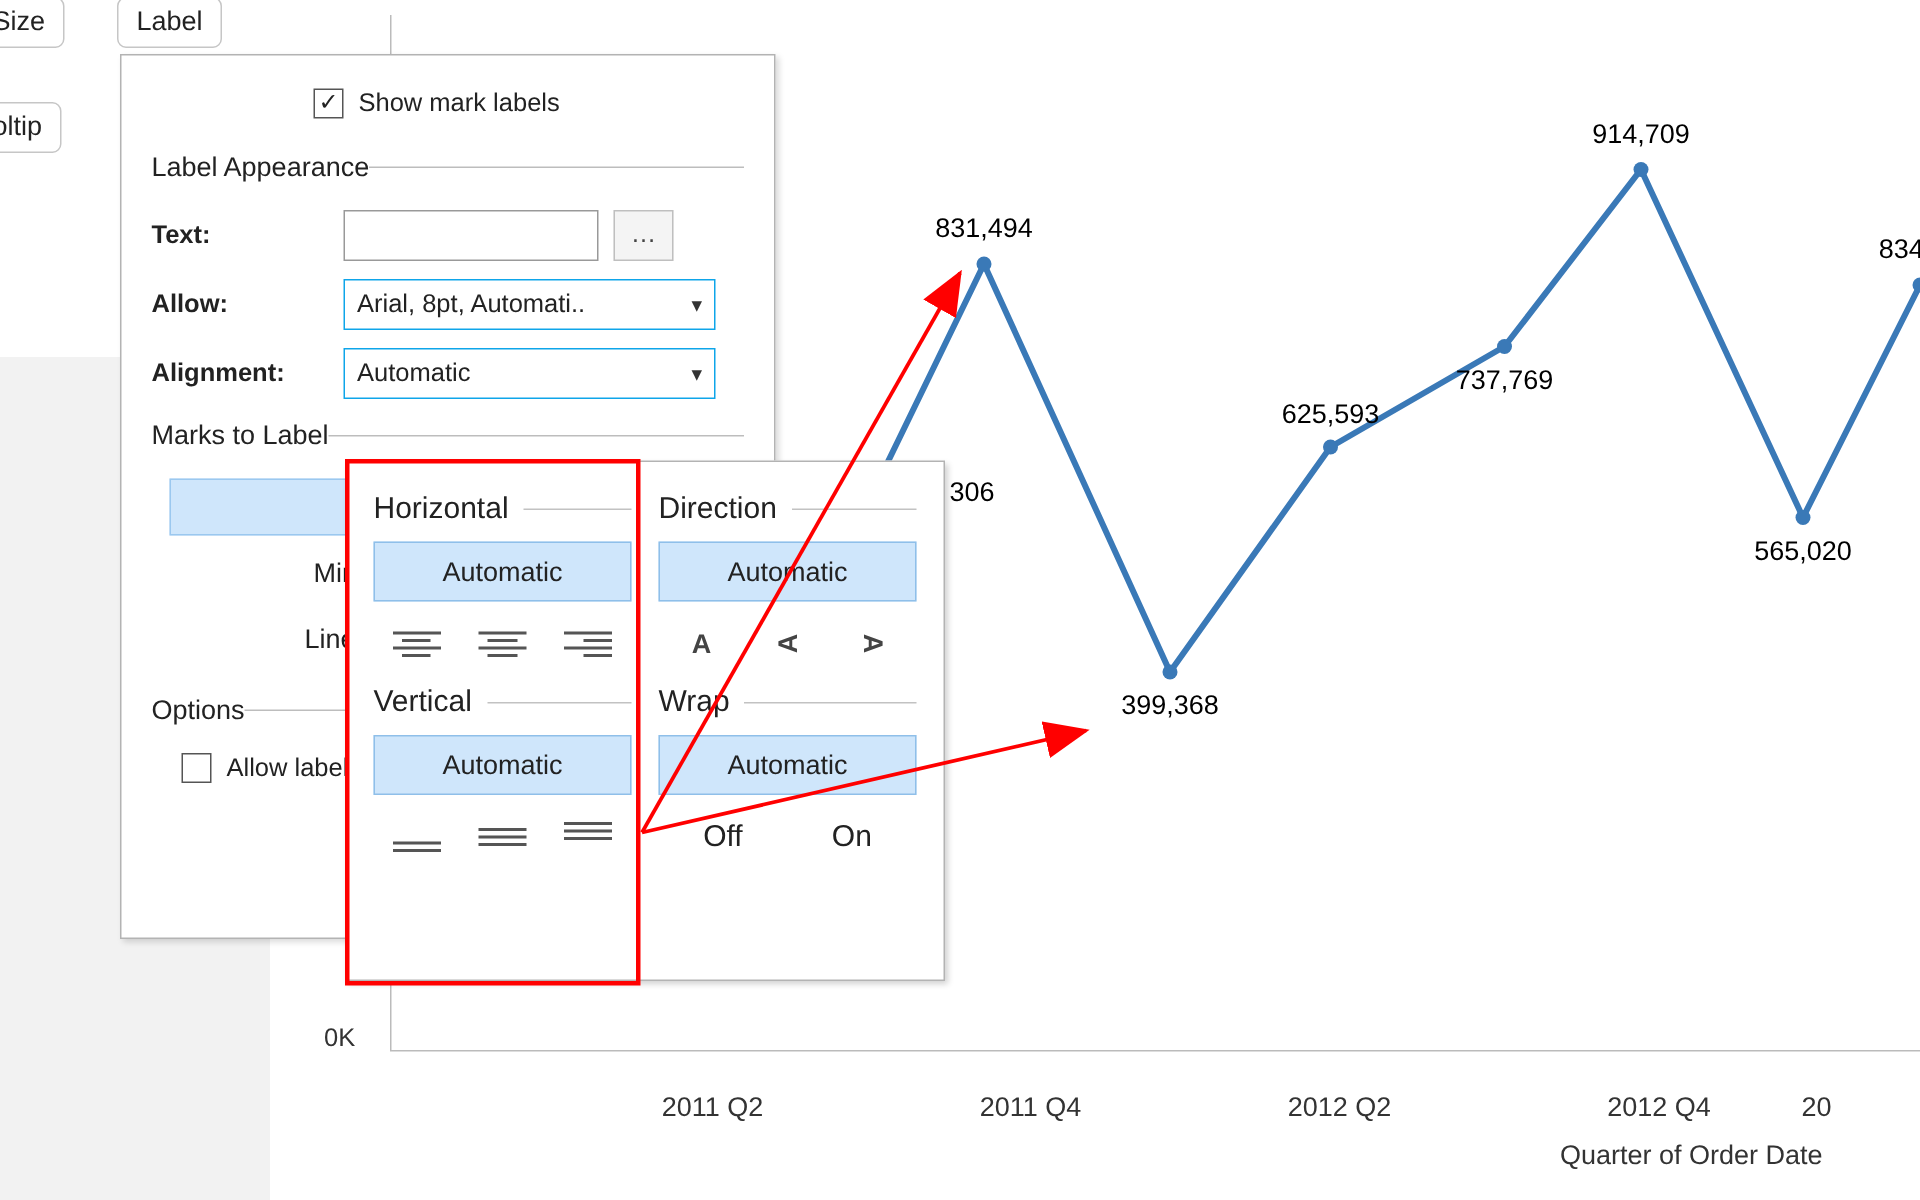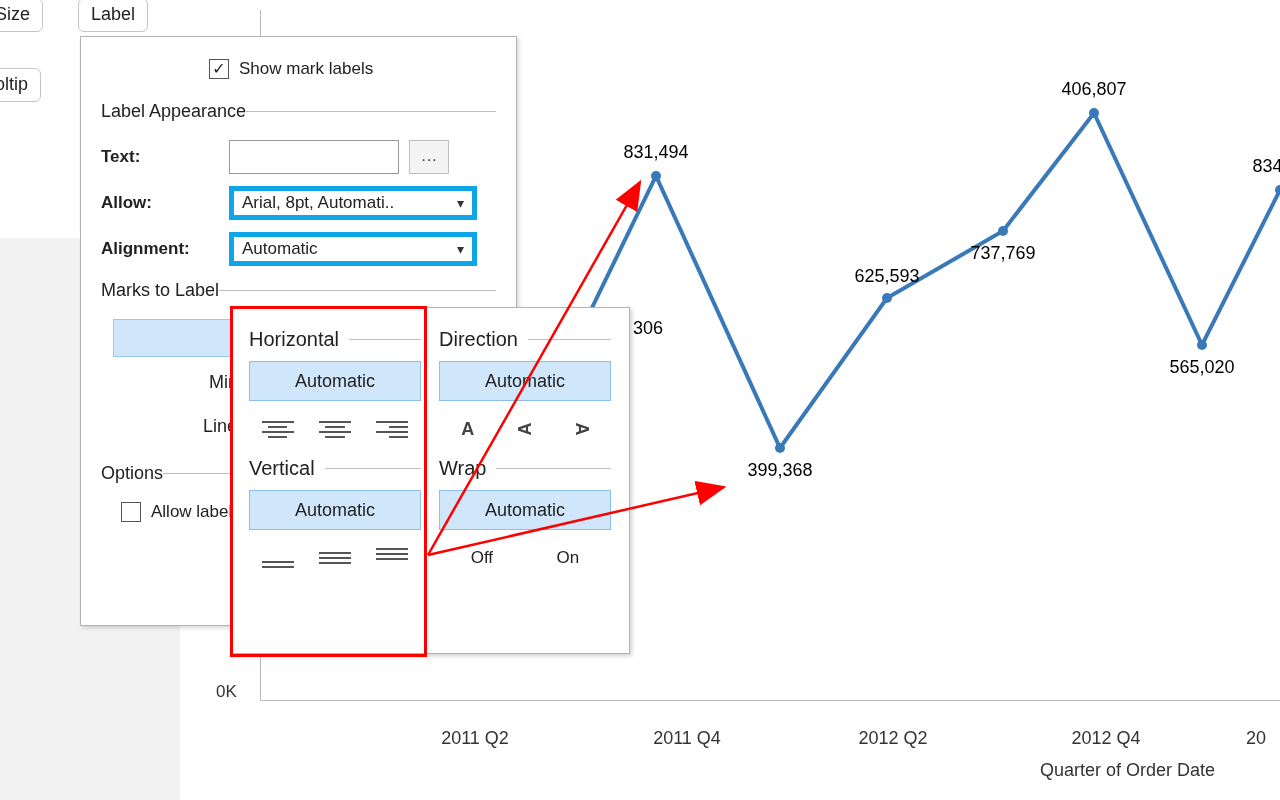--- a/index.html
+++ b/index.html
@@ -62,21 +62,21 @@
   .form-row .lbl { width: 128px; text-align: left; padding-right: 8px; font-weight: bold; }
   .text-input {
     width: 170px; height: 34px; border: 1px solid #999; background: #fff;
   }
   .ellipsis-btn {
     width: 40px; height: 34px; border: 1px solid #bfbfbf;
     background: #f4f4f4; margin-left: 10px; text-align: center;
     line-height: 30px; color: #444;
   }
   .combo {
-    width: 248px; height: 34px; border: 5px solid #0ea5e9; background: #fff;
+    width: 248px; height: 34px; border: 1px solid #0ea5e9; background: #fff;
     display: flex; align-items: center; justify-content: space-between;
     padding: 0 8px; font-size: 17px;
   }
   .combo .caret { font-size: 14px; color: #333; }
   .marks-option {
     width: 260px; height: 38px; display: flex; align-items: center;
     justify-content: center; margin-left: 12px; margin-bottom: 6px;
     font-size: 18px;
   }
   .marks-option.selected {
@@ -106,21 +106,21 @@
   .auto-btn {
     background: #cfe6fb; border: 1px solid #8fbfe9;
     height: 40px; display: flex; align-items: center; justify-content: center;
     font-size: 18px;
   }
   .icon-row { display: flex; justify-content: space-around; align-items: center; height: 36px; }
   .icon-row span {
     width: 32px; height: 28px; display: inline-flex; align-items: center;
     justify-content: center; font-size: 18px; color: #444;
   }
-  .icon-row .txt { font-size: 17px; color: #222; width: auto; padding: 0 6px; text-align: center; }
+  .icon-row .txt { font-size: 20px; color: #222; width: auto; padding: 0 6px; text-align: center; }
 
   .red-rect {
     position: absolute;
     left: 230px; top: 306px;
     width: 197px; height: 351px;
     border: 3px solid #ff0000;
     pointer-events: none;
   }
 
   
@@ -198,33 +198,33 @@
         <circle cx="942" cy="335" r="5" fill="#3a79b7"></circle>
         <circle cx="1020" cy="180" r="5" fill="#3a79b7"></circle>
       </g>
   </svg>
 
   <div id="chart-labels">
       <div class="data-label" style="left: 396px; top: 132px;">831,494</div>
       <div class="data-label" style="left: 520px; top: 450px; text-align: center;">399,368</div>
       <div class="data-label" style="left: 627px; top: 256px;">625,593</div>
       <div class="data-label" style="left: 743px; top: 233px;">737,769</div>
-      <div class="data-label" style="left: 834px; top: 69px;">406,807</div>
+      <div class="data-label" style="left: 834px; top: 69px;">914,709</div>
       <div class="data-label" style="left: 942px; top: 347px;">565,020</div>
       <div class="data-label" style="left: 1020px; top: 146px;">834,83</div>
     </div>
 
   <div class="data-label" style="left:388px; top:308px;">306</div>
 
   <div id="x-ticks">
       <div class="x-tick" style="left: 215px;">2011 Q2</div>
       <div class="x-tick" style="left: 427px;">2011 Q4</div>
       <div class="x-tick" style="left: 633px;">2012 Q2</div>
       <div class="x-tick" style="left: 846px;">2012 Q4</div>
-      <div class="x-tick" style="left: 996px;">20</div>
+      <div class="x-tick" style="left: 951px;">20</div>
     </div>
   <div class="x-title" style="left:780px;">Quarter of Order Date</div>
 </div>
 
 <div class="label-panel">
   <div class="cb-row">
     <span class="cb">✓</span>
     <span>Show mark labels</span>
   </div>
 

